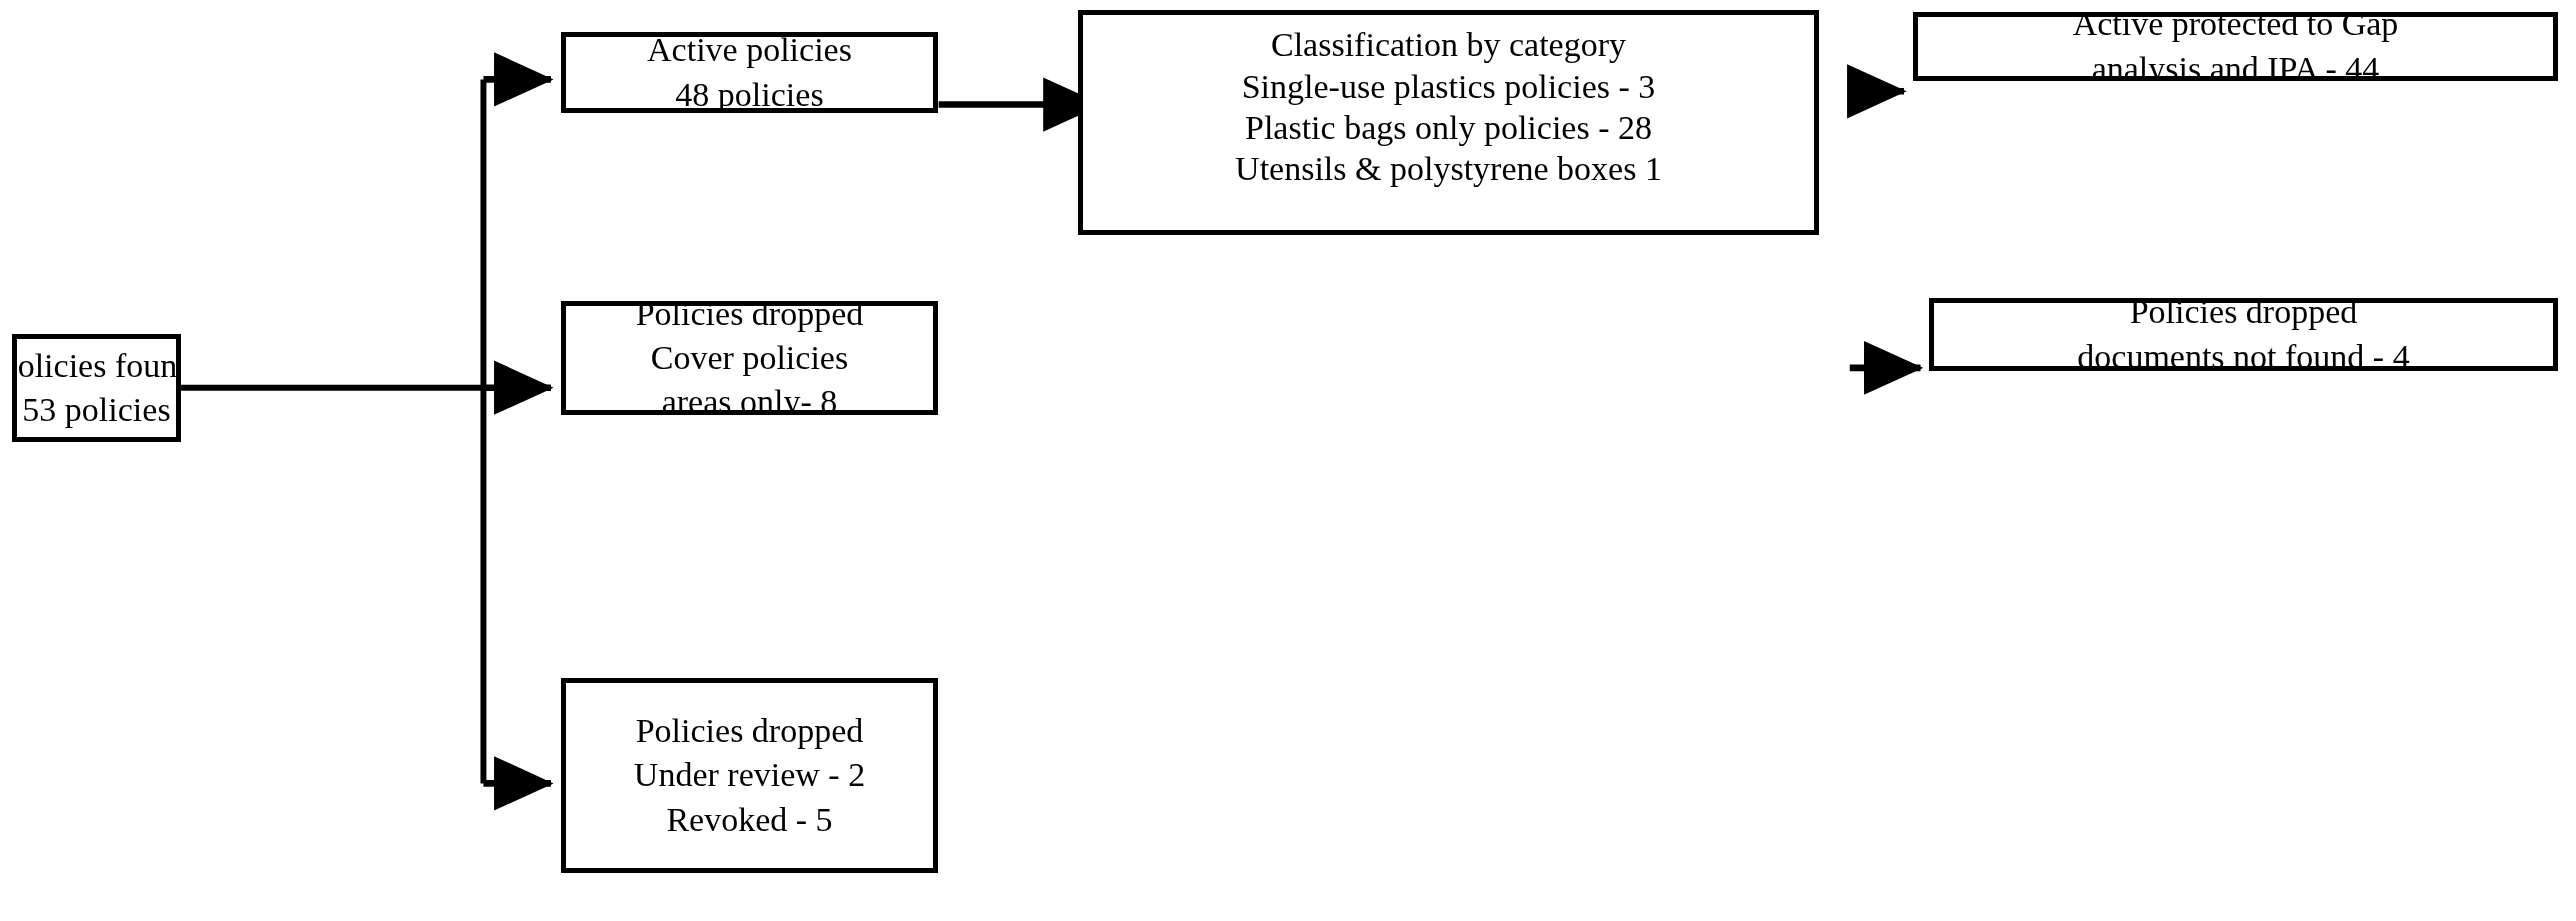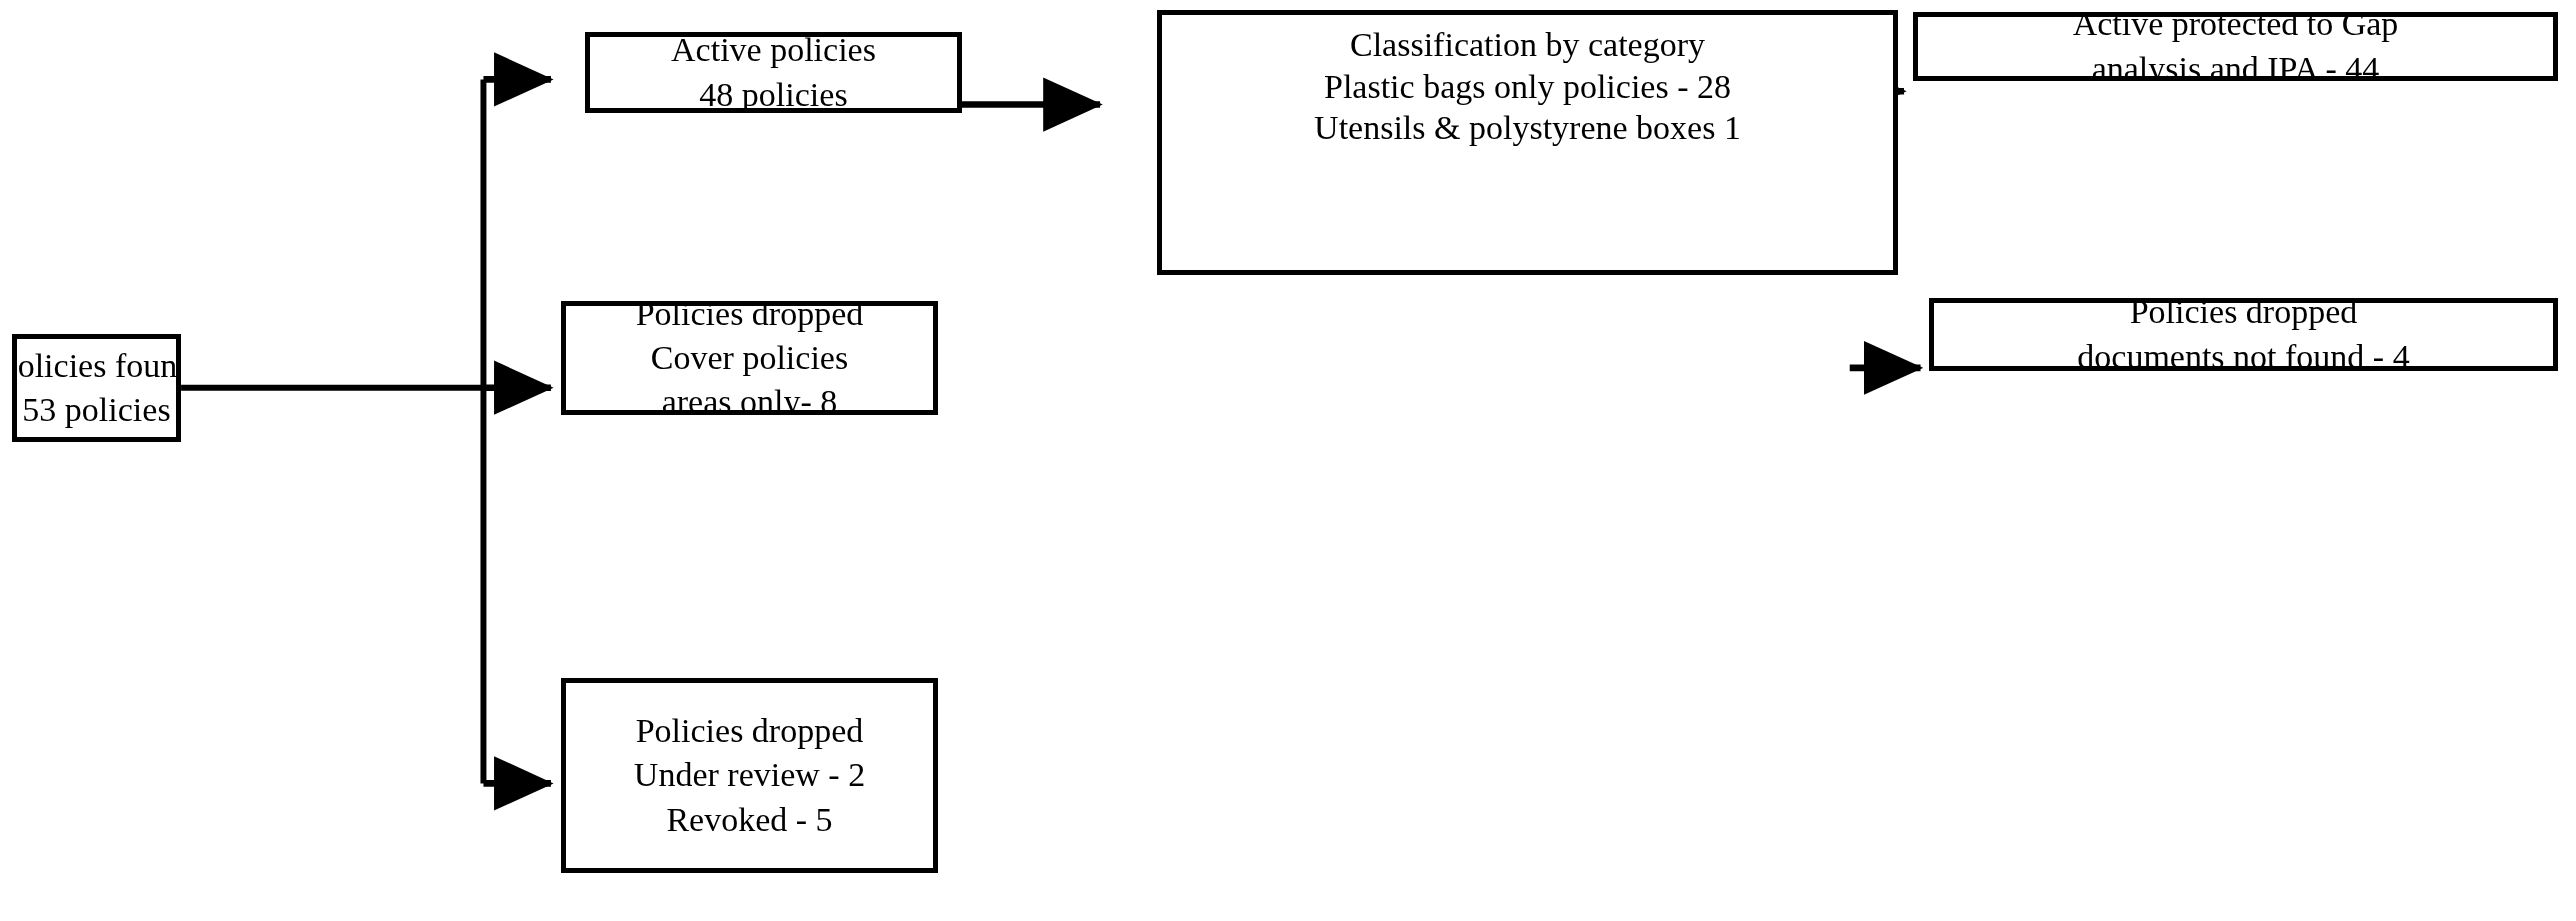--- a/index.html
+++ b/index.html
@@ -33,32 +33,31 @@
     line-height:1.30;
   }
   
   #node-source{
     left:12px;  top:334px;  width:169px;  height:108px;
     font-size:34px;
   }
   #node-active{
     left:561px; top:32px;   width:377px;  height:81px;
     font-size:34px;
-    margin-left:24px;
   }
   #node-drop-protected{
     left:561px; top:301px;  width:377px;  height:114px;
     font-size:34px;
   }
   #node-drop-review{
     left:561px; top:678px; width:377px;  height:195px;
     font-size:34px;
   }
   #node-classification{
-    left:1157px; top:10px;  width:741px; height:265px;
+    left:1078px; top:10px;  width:741px; height:225px;
     font-size:34px;
     justify-content:flex-start;
     padding-top:9.3px;
   }
   #node-classification .ln{ line-height:1.215; }
   #node-gap{
     left:1913px; top:12px;  width:645px;  height:69px;
     font-size:34px;
   }
   #node-drop-notfound{
@@ -130,20 +129,21 @@
   </div>
 
   <div class="node" id="node-drop-review">
     <span class="ln">Policies dropped</span>
     <span class="ln">Under review - 2</span>
     <span class="ln">Revoked - 5</span>
   </div>
 
   <div class="node" id="node-classification">
     <span class="ln">Classification by category</span>
+    <span class="ln">Single-use plastics policies - 3</span>
     <span class="ln">Plastic bags only policies - 28</span>
     <span class="ln">Utensils &amp; polystyrene boxes 1</span>
 
   </div>
 
   <div class="node" id="node-gap">
     <span class="ln">Active protected to Gap</span>
     <span class="ln">analysis and IPA - 44</span>
   </div>
 

